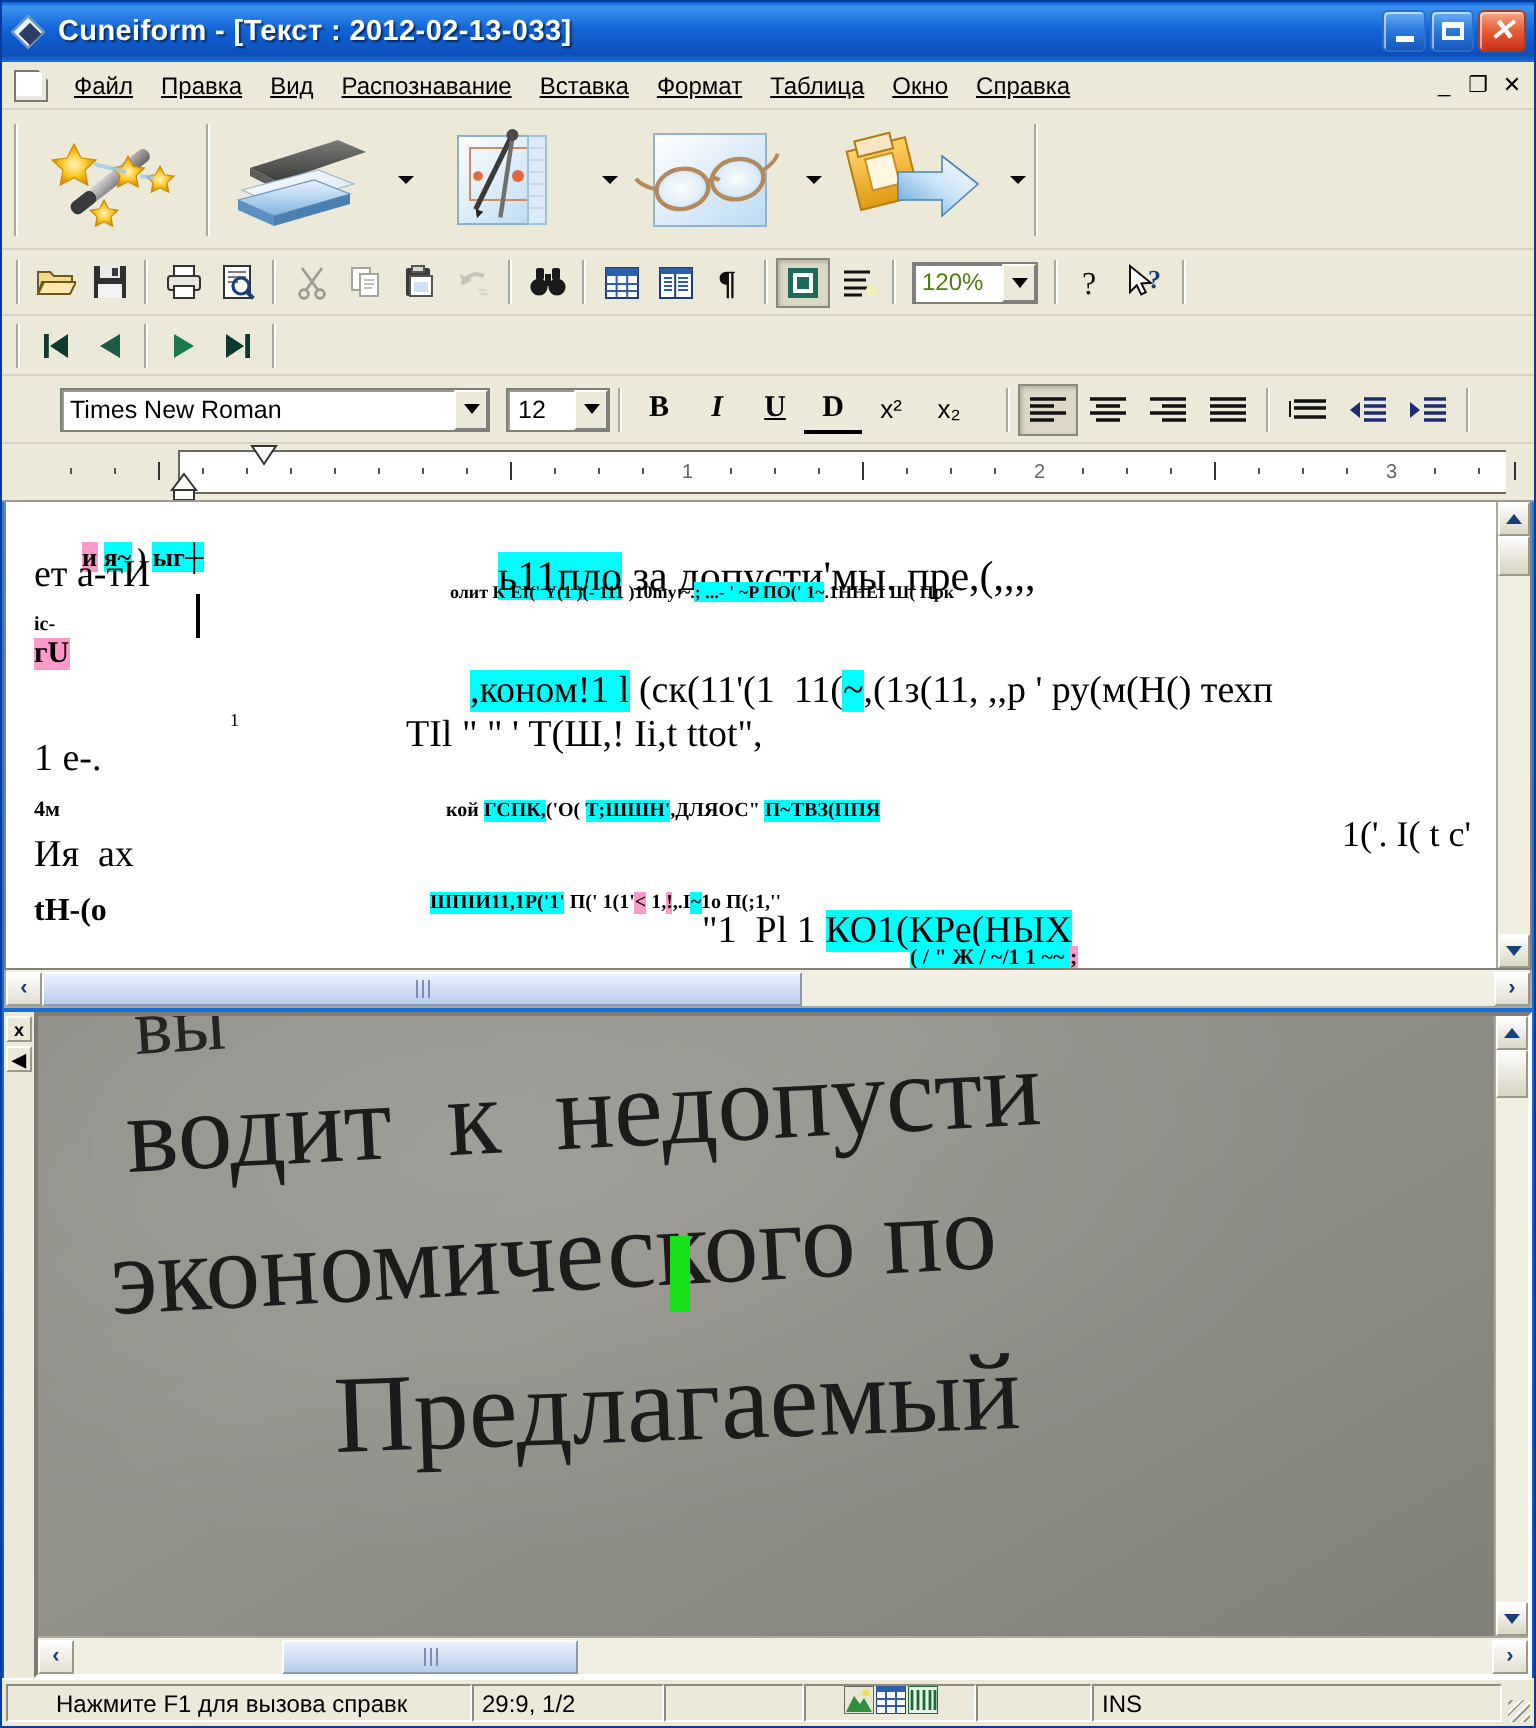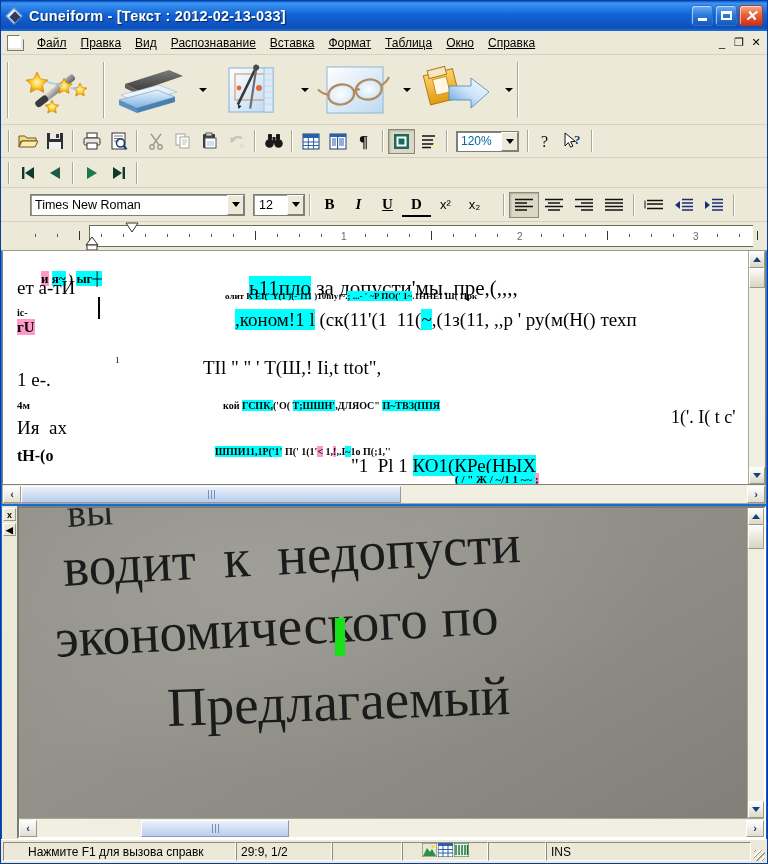--- a/index.html
+++ b/index.html
@@ -105,21 +105,21 @@
   }
   .tb.pressed{ border:1px solid #8a8a7a; background:#dcd8c5; box-shadow:inset 1px 1px 2px rgba(0,0,0,.2); }
   .tb svg{ display:block; }
   .tsep{ width:1px;height:22px;border-left:1px solid #aca899;border-right:1px solid #fff;margin:0 4px; }
 
   .zoom-combo{
     width:63px;height:21px;background:#fff;border:1px solid #7f7f76;
     box-shadow:inset 1px 1px 0 #808080;
     display:flex;align-items:center;margin:0 4px;
   }
-  .zoom-combo .val{ flex:1; padding-left:4px; font-size:12px; color:#0369a1; font-family:"Liberation Sans",sans-serif; }
+  .zoom-combo .val{ flex:1; padding-left:4px; font-size:12px; color:#4d7c0f; font-family:"Liberation Sans",sans-serif; }
   .zoom-combo .arw{
     width:17px;height:19px;background:#ece9d8;border-left:1px solid #ece9d8;
     display:flex;align-items:center;justify-content:center;
     border-top:1px solid #fff;border-left:1px solid #fff;border-right:1px solid #808080;border-bottom:1px solid #808080;
   }
   .caret-dn{ width:0;height:0;border-left:4px solid transparent;border-right:4px solid transparent;border-top:5px solid #000; }
 
   .font-combo{
     width:215px;height:22px;background:#fff;border:1px solid #7f7f76;
     box-shadow:inset 1px 1px 0 #9a9a92;
@@ -789,21 +789,21 @@
       <div class="ocr" style="left:14px;top:148px;font-size:11px;font-weight:bold;">4м</div>
       <div class="ocr" style="left:14px;top:166px;font-size:19px;">Ия  ах</div>
       <div class="ocr" style="left:14px;top:196px;font-size:16px;font-weight:bold;">tН-(о</div>
 
       <div class="ocr" style="left:204px;top:0px;font-size:21px;">
         <span class="hl-c">ь11пло</span> за допусти'мы. пре,(,,,,
       </div>
       <div class="ocr" style="left:204px;top:30px;font-size:9px;font-weight:bold;">
         олит К ЕI(' Y(1 )(- 111 )10my ~.<span class="hl-c">; ...- ' ~P ПО(' 1~</span>.1ННЕI Ш( Прк
       </div>
-      <div class="ocr" style="left:194px;top:36px;font-size:19px;">
+      <div class="ocr" style="left:194px;top:62px;font-size:19px;">
         <span class="hl-c">,коном!1 l</span> (ск(11'(1  11(<span class="hl-c">~</span>,(1з(11, ,,р ' ру(м(Н() техп
       </div>
       <div class="ocr" style="left:200px;top:106px;font-size:19px;">ТIl " " ' Т(Ш,! Ii,t ttot",</div>
       <div class="ocr" style="left:200px;top:138px;font-size:10px;font-weight:bold;">
         кой <span class="hl-c">ГСПК,</span>('О( <span class="hl-c">Т;ШШН'</span>,ДЛЯОС" <span class="hl-c">П~ТВЗ(ППЯ</span>
       </div>
       <div class="ocr" style="left:668px;top:156px;font-size:18px;">1('. I( t c'</div>
       <div class="ocr" style="left:192px;top:184px;font-size:10px;font-weight:bold;">
         <span class="hl-c">ШПIИ11,1Р('1'</span> П(' 1(1'<span class="hl-p">&lt;</span> 1,<span class="hl-p">!</span>,.I<span class="hl-c">~</span>1o П(;1,''
       </div>

